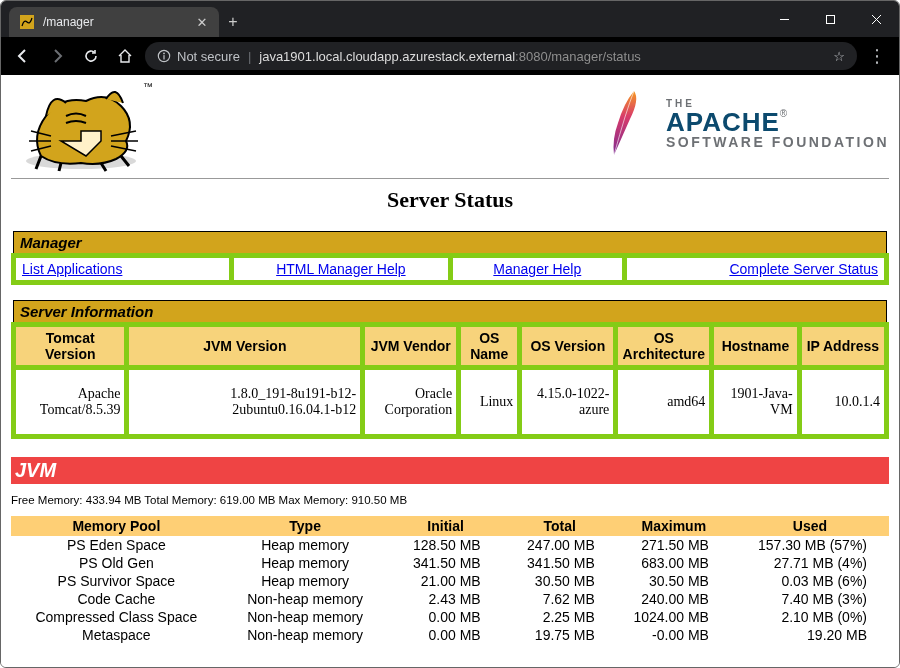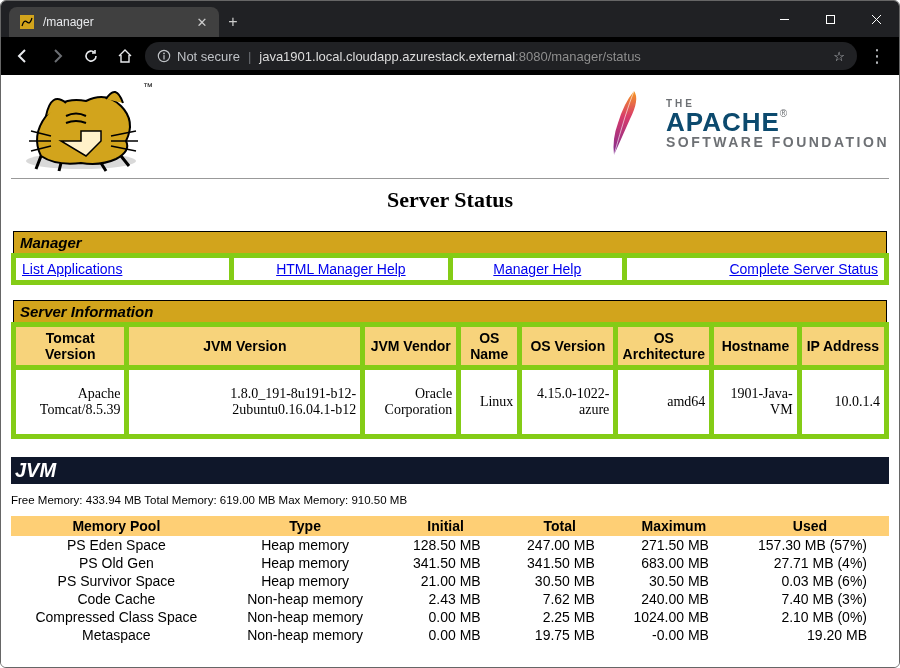--- a/index.html
+++ b/index.html
@@ -111,21 +111,21 @@
   table.box td, table.box th { border:5px solid #84cc16; font-size:14px; }
   .mgr-links td { padding:3px 6px; }
   .mgr-links a { color:#0000ee; text-decoration:underline; }
 
   .siHead th {
     background:#f7d37b; text-align:center; font-size:13px; font-weight:bold; padding:3px 4px;
   }
   .siRow td { text-align:right; padding:16px 4px; font-size:13px;font-family:Liberation Serif, serif;}
 
   .jvm-bar {
-    background:#0f172a; color:#fff; font-size:20px; font-weight:bold; font-style:italic;
+    background:#ef4444; color:#fff; font-size:20px; font-weight:bold; font-style:italic;
     padding:2px 4px; margin-top:18px;
   }
   .memstats { font-size:11.5px; margin:10px 0; }
 
   table.mem { width:100%; border-collapse:collapse; font-size:14px;}
   table.mem th { background:#fecf75; font-weight:bold; padding:2px 8px; text-align:center;}
   table.mem td { padding:1px 8px; text-align:center;}
   table.mem td.right { text-align:right; padding-right:22px;}
   table.mem td.left { text-align:center; }
 

